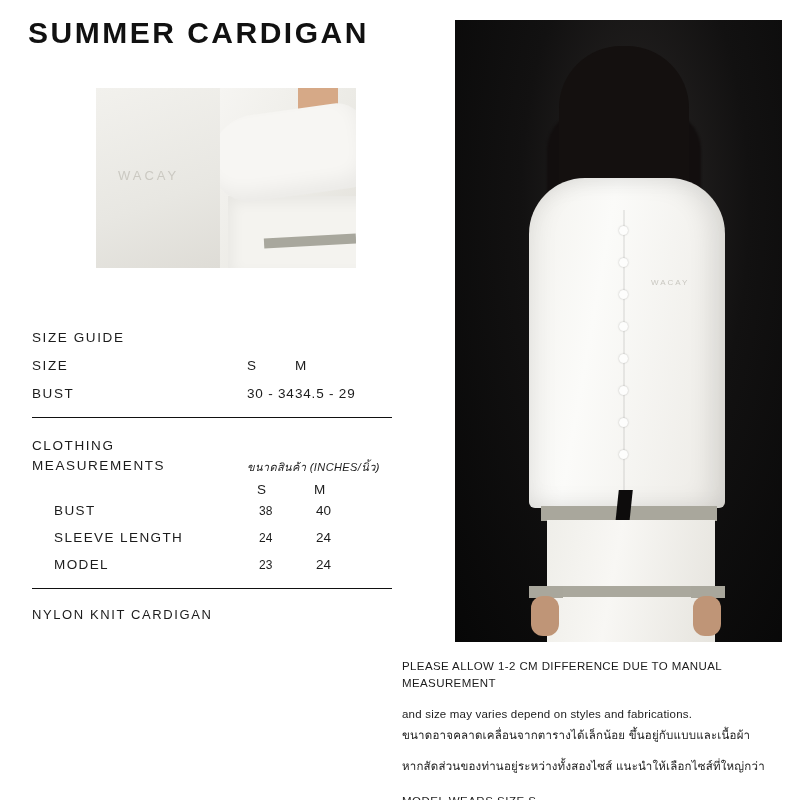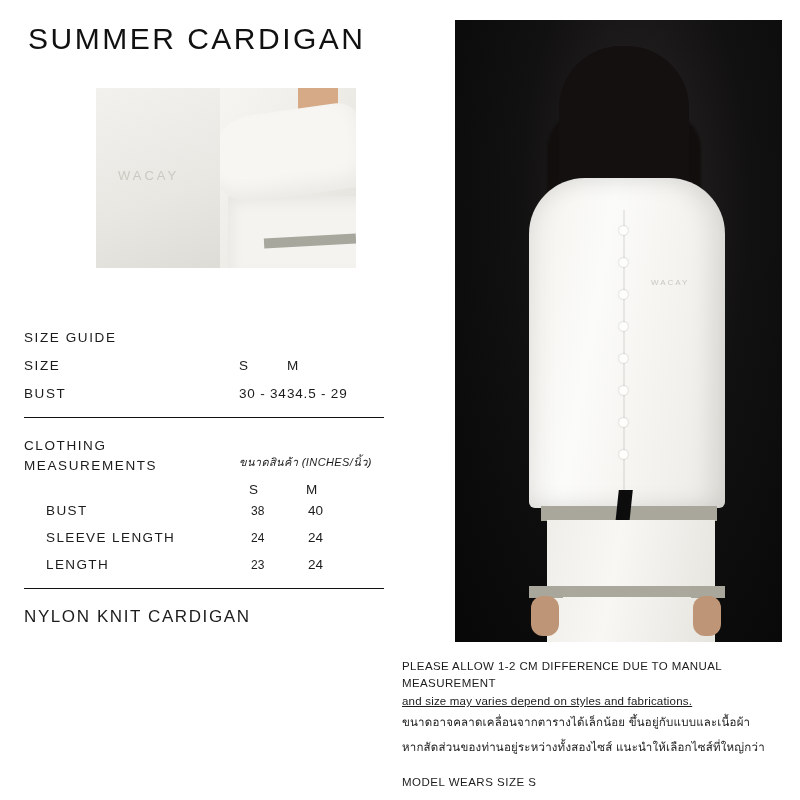--- a/index.html
+++ b/index.html
@@ -17,24 +17,24 @@
     position: relative;
     width: 800px;
     height: 800px;
     background: #ffffff;
   }
 
   
   .title {
     position: absolute;
     left: 28px;
-    top: 22px;
+    top: 16px;
     font-size: 30px;
     letter-spacing: 2.5px;
-    font-weight: 400;
+    font-weight: 700;
     color: #111;
     white-space: nowrap;
   }
 
   
   .detail-photo {
     position: absolute;
     left: 96px;
     top: 88px;
     width: 260px;
@@ -90,21 +90,21 @@
     position: absolute;
     left: 44px; bottom: 22px;
     width: 92px; height: 10px;
     background: #a8a79d;
     transform: rotate(-3deg);
   }
 
   
   .col-left {
     position: absolute;
-    left: 24px;
+    left: 32px;
     top: 330px;
     width: 390px;
   }
   .row {
     display: flex;
     align-items: baseline;
     margin-bottom: 13px;
   }
   .lbl {
     font-size: 13.5px;
@@ -118,21 +118,21 @@
     font-size: 13.5px;
     letter-spacing: .4px;
   }
   .rule {
     height: 1px;
     background: #111;
     margin: 16px 0 18px 0;
     width: 360px;
   }
 
-  .cm-block { display: flex; align-items: center; margin-top: 12px; }
+  .cm-block { display: flex; align-items: flex-end; margin-top: 12px; }
   .cm-title {
     width: 215px;
     font-size: 13.5px;
     letter-spacing: 1.6px;
     line-height: 20px;
   }
   .cm-unit { font-size: 11px; letter-spacing: .4px; padding-top: 12px; font-style: italic; }
 
   .sm-head {
     display: flex;
@@ -155,39 +155,39 @@
   }
   .mrow .m-s { width: 57px; font-size: 12px; }
   .mrow .m-m { font-size: 13.5px; }
 
   .material-label {
     font-size: 13px;
     letter-spacing: .3px;
     margin-bottom: 18px;
   }
   .material-value {
-    font-size: 17px;
+    font-size: 13px;
     letter-spacing: 1.6px;
   }
 
   
   .notes {
     position: absolute;
     left: 402px;
     top: 658px;
     width: 380px;
     font-size: 11.5px;
     line-height: 17px;
     color: #1c1c1c;
     letter-spacing: .2px;
   }
   .notes .n1 { letter-spacing: .4px; }
-  .notes .n2 { margin-top: 1px; text-decoration: underline; }
+  .notes .n2 { margin-top: 14px; }
   .notes .n3 { margin-top: 4px; }
-  .notes .n4 { margin-top: 8px; }
+  .notes .n4 { margin-top: 14px; }
   .notes .n5 { margin-top: 18px; letter-spacing: .5px; }
 
   
   .model-photo {
     position: absolute;
     left: 455px;
     top: 20px;
     width: 327px;
     height: 622px;
     background: #0b0b0b;
@@ -366,21 +366,21 @@
       <div class="m-lbl">BUST</div>
       <div class="m-s">38</div>
       <div class="m-m">40</div>
     </div>
     <div class="mrow">
       <div class="m-lbl">SLEEVE LENGTH</div>
       <div class="m-s">24</div>
       <div class="m-m">24</div>
     </div>
     <div class="mrow">
-      <div class="m-lbl">LENGTH</div>
+      <div class="m-lbl">MODEL</div>
       <div class="m-s">23</div>
       <div class="m-m">24</div>
     </div>
 
     <div class="rule"></div>
 
     <div class="material-value">NYLON KNIT CARDIGAN</div>
   </div>
 
   <div class="notes">

